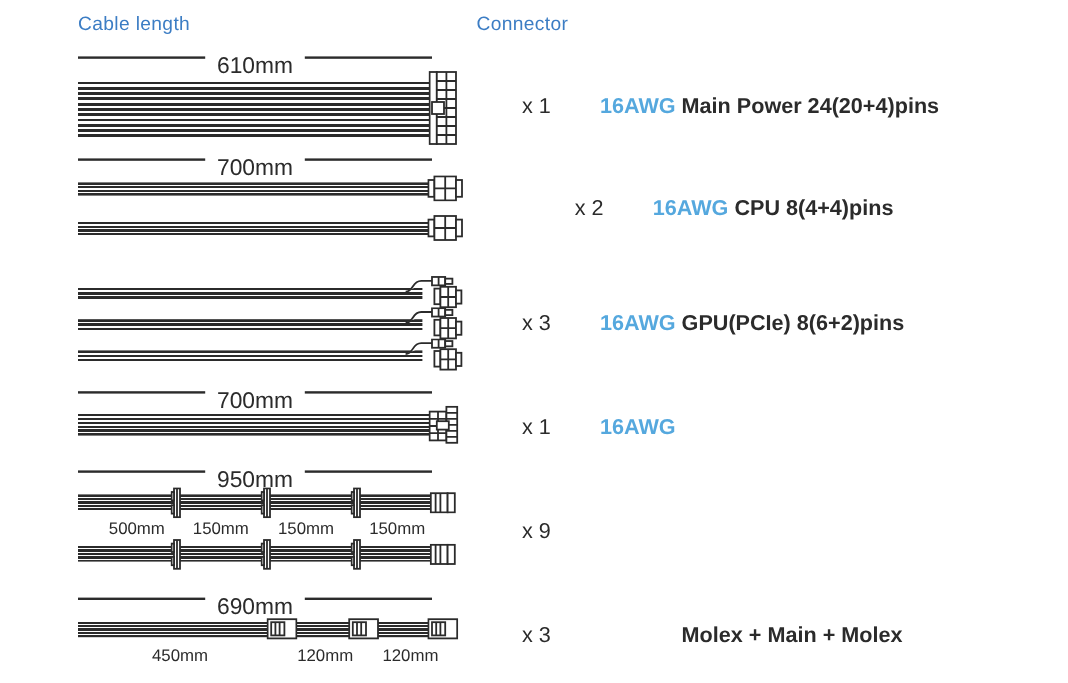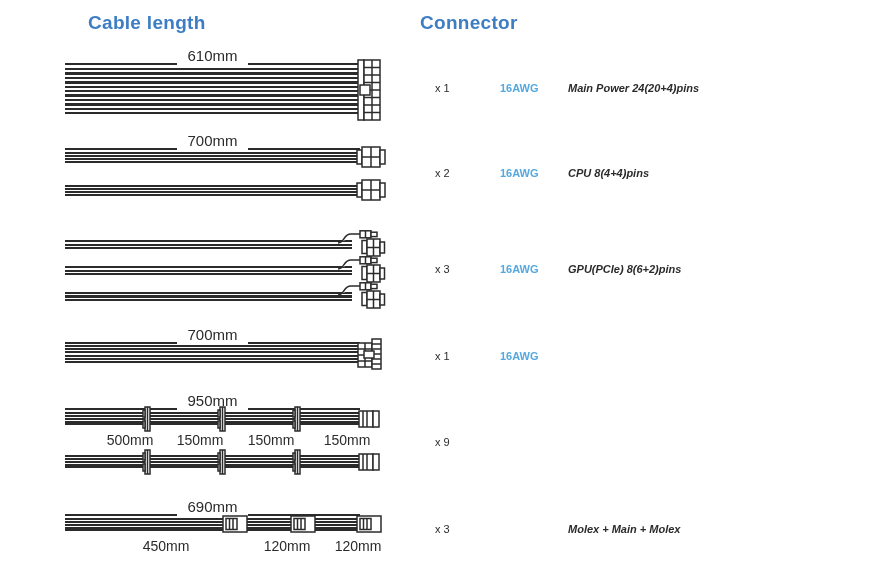--- a/index.html
+++ b/index.html
@@ -5,44 +5,44 @@
   :root{
     --ink:#2b2b2b;
     --header_blue:#3c7dc4;
     --awg_blue:#55a8de;
   }
   html,body{margin:0;padding:0;background:#fff;}
   .canvas{
     position:relative;width:890px;height:569px;background:#fff;overflow:hidden;
     font-family:"Liberation Sans","DejaVu Sans",sans-serif;color:var(--ink);
   }
-  .hdr{position:absolute;font-size:19px;font-weight:700;color:var(--header_blue);letter-spacing:.3px;margin-left:23px;}
+  .hdr{position:absolute;font-size:16px;font-weight:400;color:var(--header_blue);letter-spacing:.3px;}
   .hdr.left{left:65px;top:12px;}
   .hdr.right{left:397px;top:12px;}
 
   
-  .dim{position:absolute;left:65px;width:295px;display:flex;align-items:flex-end;gap:10px;
-       font-size:15px;color:var(--ink);line-height:18px;}
+  .dim{position:absolute;left:65px;width:295px;display:flex;align-items:flex-start;gap:10px;
+       font-size:19px;color:var(--ink);line-height:18px;}
   .dim .dl{flex:1;border-top:2px solid var(--ink);height:0;}
   .dim .dt{white-space:nowrap;}
 
   
   .ribbon{position:absolute;left:65px;
     background:repeating-linear-gradient(to bottom,var(--ink) 0 var(--lw,2px),transparent var(--lw,2px) var(--lp,3px));}
 
   .conn{position:absolute;}
   .conn *{stroke:var(--ink);stroke-width:1.5;fill:#fff;}
 
-  .seg{position:absolute;transform:translateX(-50%);font-size:14px;color:var(--ink);white-space:nowrap;margin-left:16px;}
+  .seg{position:absolute;transform:translateX(-50%);font-size:14px;color:var(--ink);white-space:nowrap;}
 
   
-  .spec{position:absolute;left:435px;display:flex;font-size:11px;line-height:24px;}
+  .spec{position:absolute;left:435px;display:flex;font-size:18px;line-height:24px;}
   .spec .cnt{width:65px;font-weight:400;color:var(--ink);}
   .spec .awg{width:68px;font-weight:700;color:var(--awg_blue);}
-  .spec .desc{font-weight:700;color:var(--ink);white-space:nowrap;font-style:italic;}
+  .spec .desc{font-weight:700;color:var(--ink);white-space:nowrap;}
   .hidden-defs{position:absolute;width:0;height:0;overflow:hidden;}
 </style>
 </head>
 <body>
 
 <svg class="hidden-defs" aria-hidden="true">
   <defs>
     <symbol id="c24" viewBox="0 0 24 62">
       <rect x="1" y="1" width="6" height="60"></rect>
       <rect x="7" y="1" width="16" height="60"></rect>
@@ -217,21 +217,21 @@
 
   <span class="seg" style="left:150px;top:538px;">450mm</span>
   <span class="seg" style="left:271px;top:538px;">120mm</span>
   <span class="seg" style="left:342px;top:538px;">120mm</span>
 
   <div class="spec" style="top:76px;">
     <span class="cnt">x 1</span>
     <span class="awg">16AWG</span>
     <span class="desc">Main Power 24(20+4)pins</span>
   </div>
-  <div class="spec" style="top:161px;">
+  <div class="spec" style="top:161px;margin-left:44px;">
     <span class="cnt">x 2</span>
     <span class="awg">16AWG</span>
     <span class="desc">CPU 8(4+4)pins</span>
   </div>
   <div class="spec" style="top:257px;">
     <span class="cnt">x 3</span>
     <span class="awg">16AWG</span>
     <span class="desc">GPU(PCIe) 8(6+2)pins</span>
   </div>
   <div class="spec" style="top:344px;">

